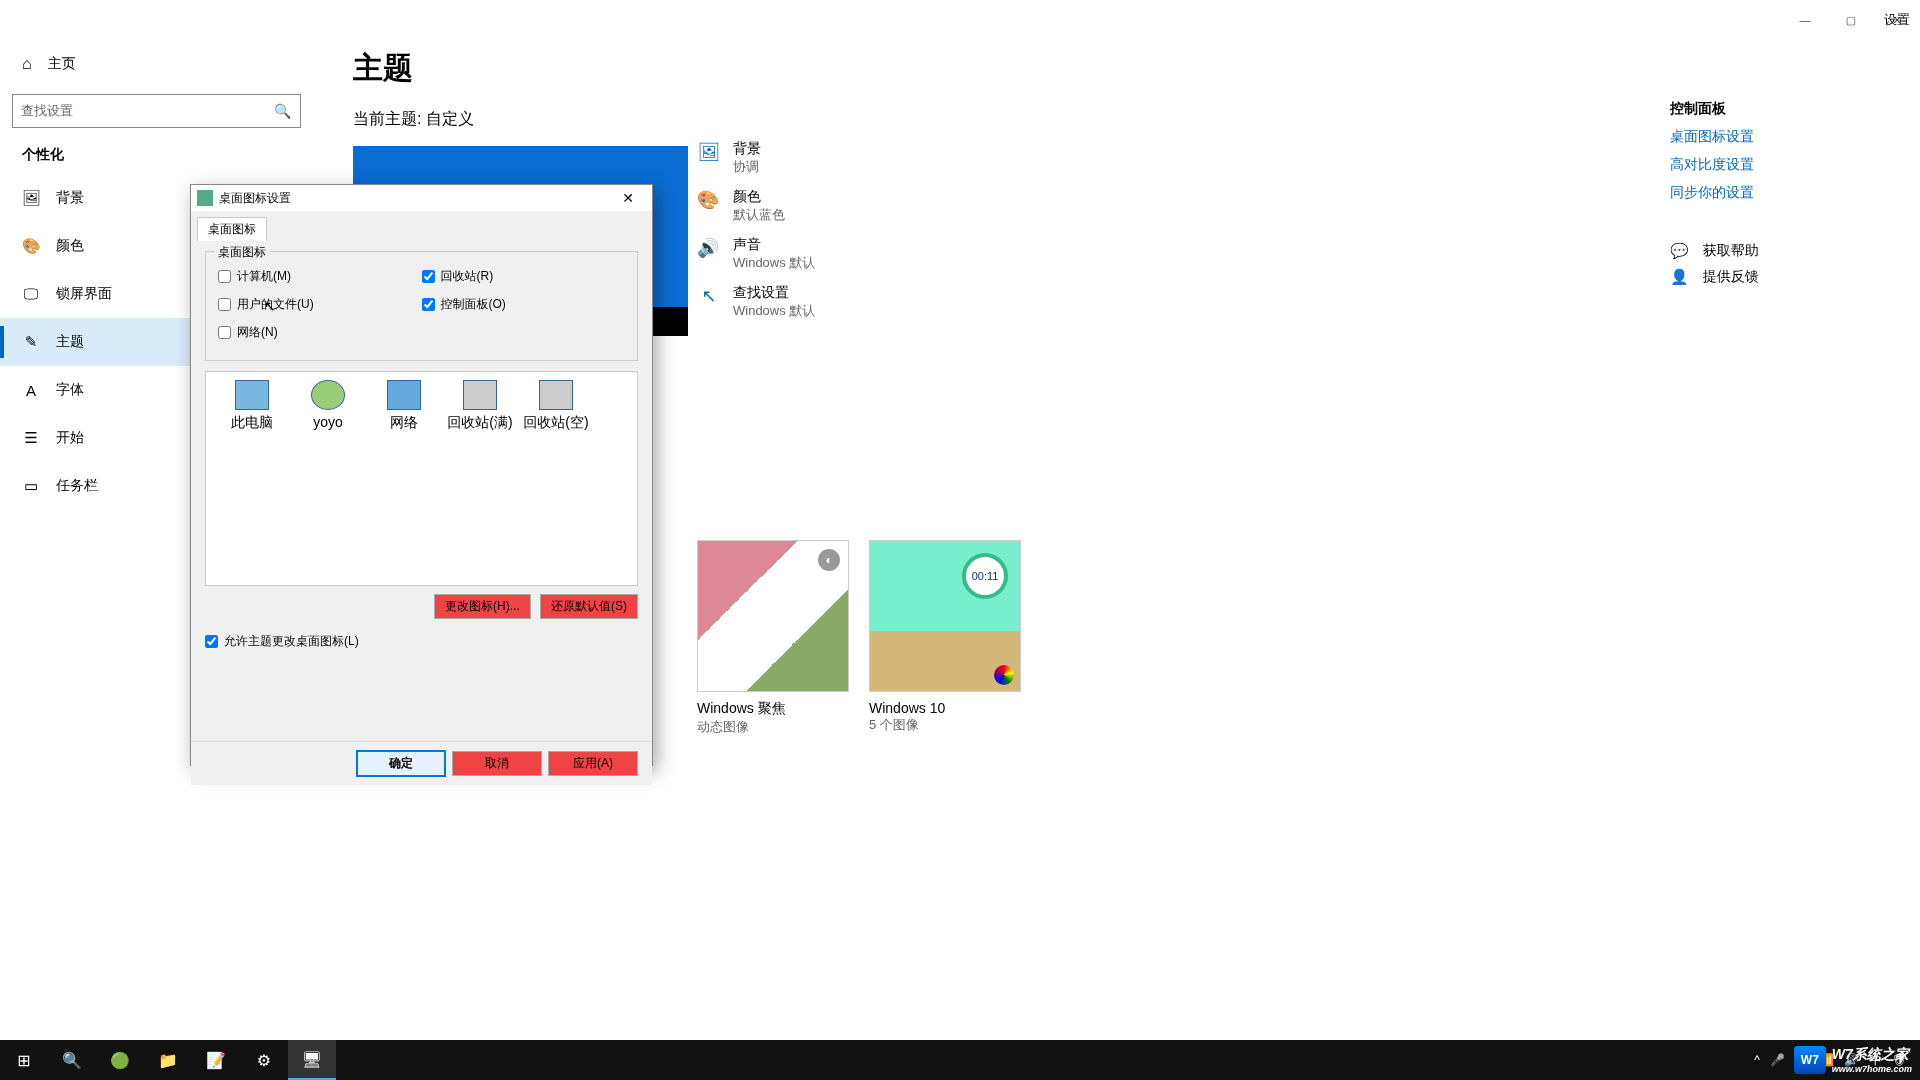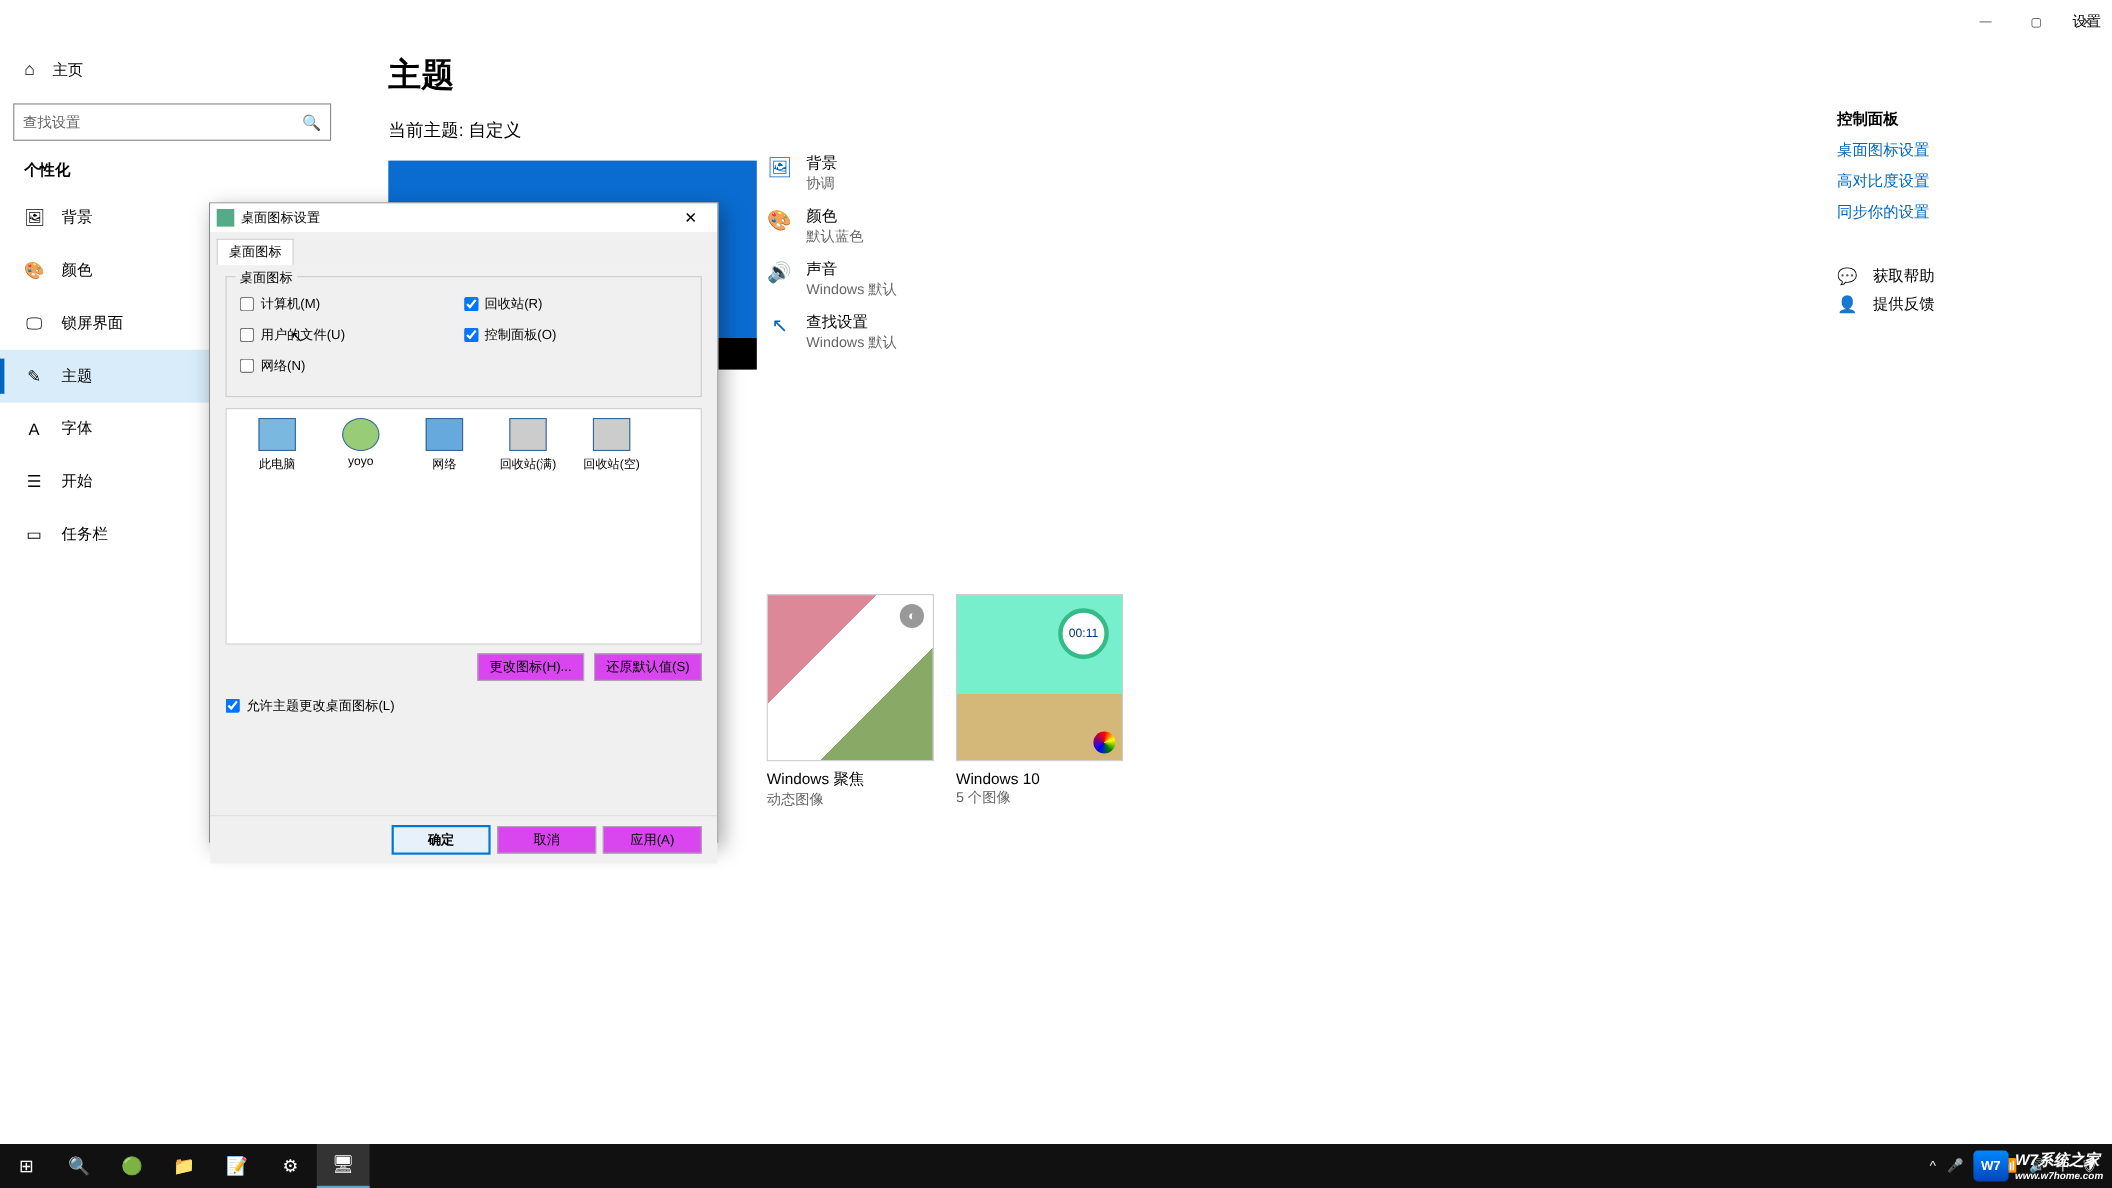--- a/index.html
+++ b/index.html
@@ -60,27 +60,27 @@
 .dlg-tabs { background:#f0f0f0; padding:6px 6px 0; }
 .dlg-tab { display:inline-block; background:#fff; border:1px solid #ccc; border-bottom:none; padding:3px 10px; font-size:12px; }
 .dlg-body { background:#f0f0f0; padding:10px 14px; height:500px; font-size:12px; }
 .fieldset { border:1px solid #ccc; padding:10px 12px 14px; background:#f0f0f0; position:relative; margin-bottom:10px;}
 .fieldset .legend { position:absolute; top:-8px; left:8px; background:#f0f0f0; padding:0 4px; font-size:12px;}
 .chk-row { display:flex; }
 .chk-col { width:50%; }
 .chk { display:flex; align-items:center; height:28px; font-size:12px; }
 .chk input { margin-right:6px; width:13px; height:13px; }
 .iconlist { border:1px solid #ccc; background:#fff; height:215px; padding:8px; display:flex; align-items:flex-start; gap:0; }
-.iconitem { width:76px; text-align:center; font-size:11px; }
+.iconitem { width:76px; text-align:center; font-size:14px; }
 .iconitem .ii { width:34px; height:30px; margin:0 auto 4px; background:#7ab8e0; border:1px solid #369; }
 .iconitem.user .ii { background:#9c7; border-radius:50%; }
 .iconitem.net .ii { background:#6ad; }
 .iconitem.bin .ii { background:#ccc; }
 .btn-row { text-align:right; margin-top:8px; }
-.btn-row button, .dlg-foot button { font-size:12px; padding:3px 10px; background:#d946ef; border:1px solid #aaa; margin-left:6px; min-width:90px; }
+.btn-row button, .dlg-foot button { font-size:12px; padding:3px 10px; background:#ef4444; border:1px solid #aaa; margin-left:6px; min-width:90px; }
 .allow-chk { display:flex; align-items:center; margin-top:14px; font-size:12px; }
 .allow-chk input { margin-right:6px; }
 .dlg-foot { height:44px; background:#f0f0f0; border-top:1px solid #ddd; display:flex; align-items:center; justify-content:flex-end; padding:0 14px; }
 .dlg-foot .ok { border:2px solid #0078d4; background:#e6f1fb;font-weight:bold; }
 
 
 .taskbar { position:absolute; left:0; bottom:0; width:100%; height:40px; background:#111; display:flex; align-items:center; }
 .taskbar .tbtn { width:48px; height:40px; display:flex; align-items:center; justify-content:center; color:#fff; font-size:16px; }
 .taskbar .tbtn.active { background:#333; border-bottom:2px solid #5ad; }
 .tray { margin-left:auto; display:flex; align-items:center; color:#fff; font-size:12px; padding-right:8px; }

